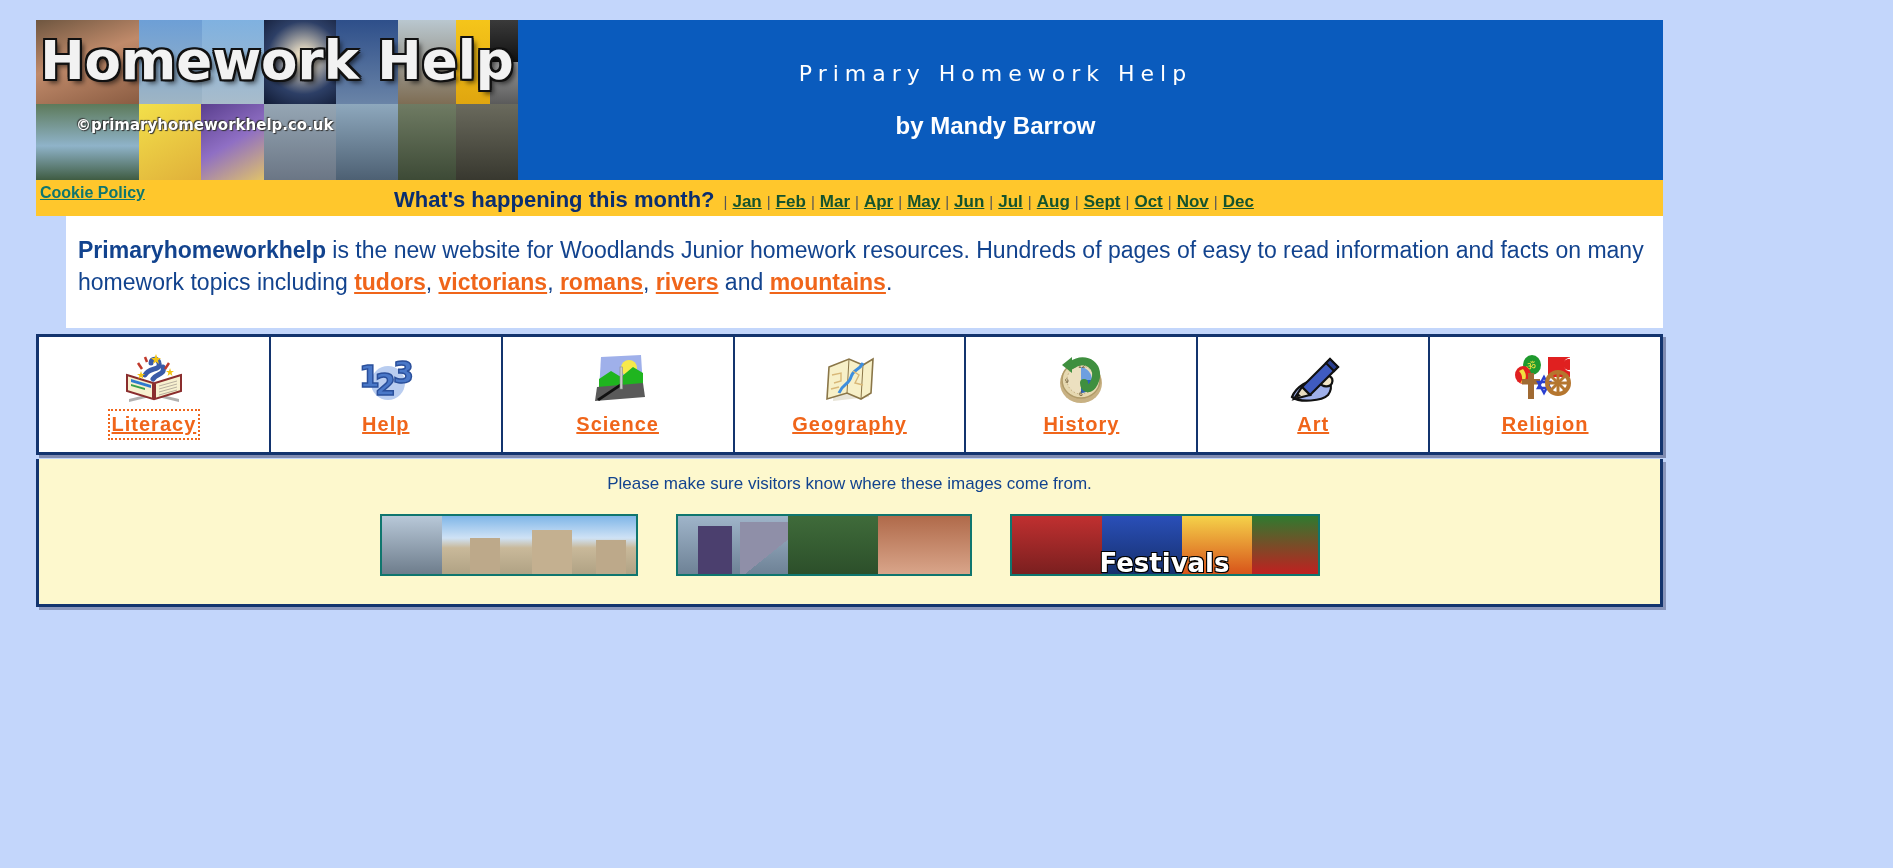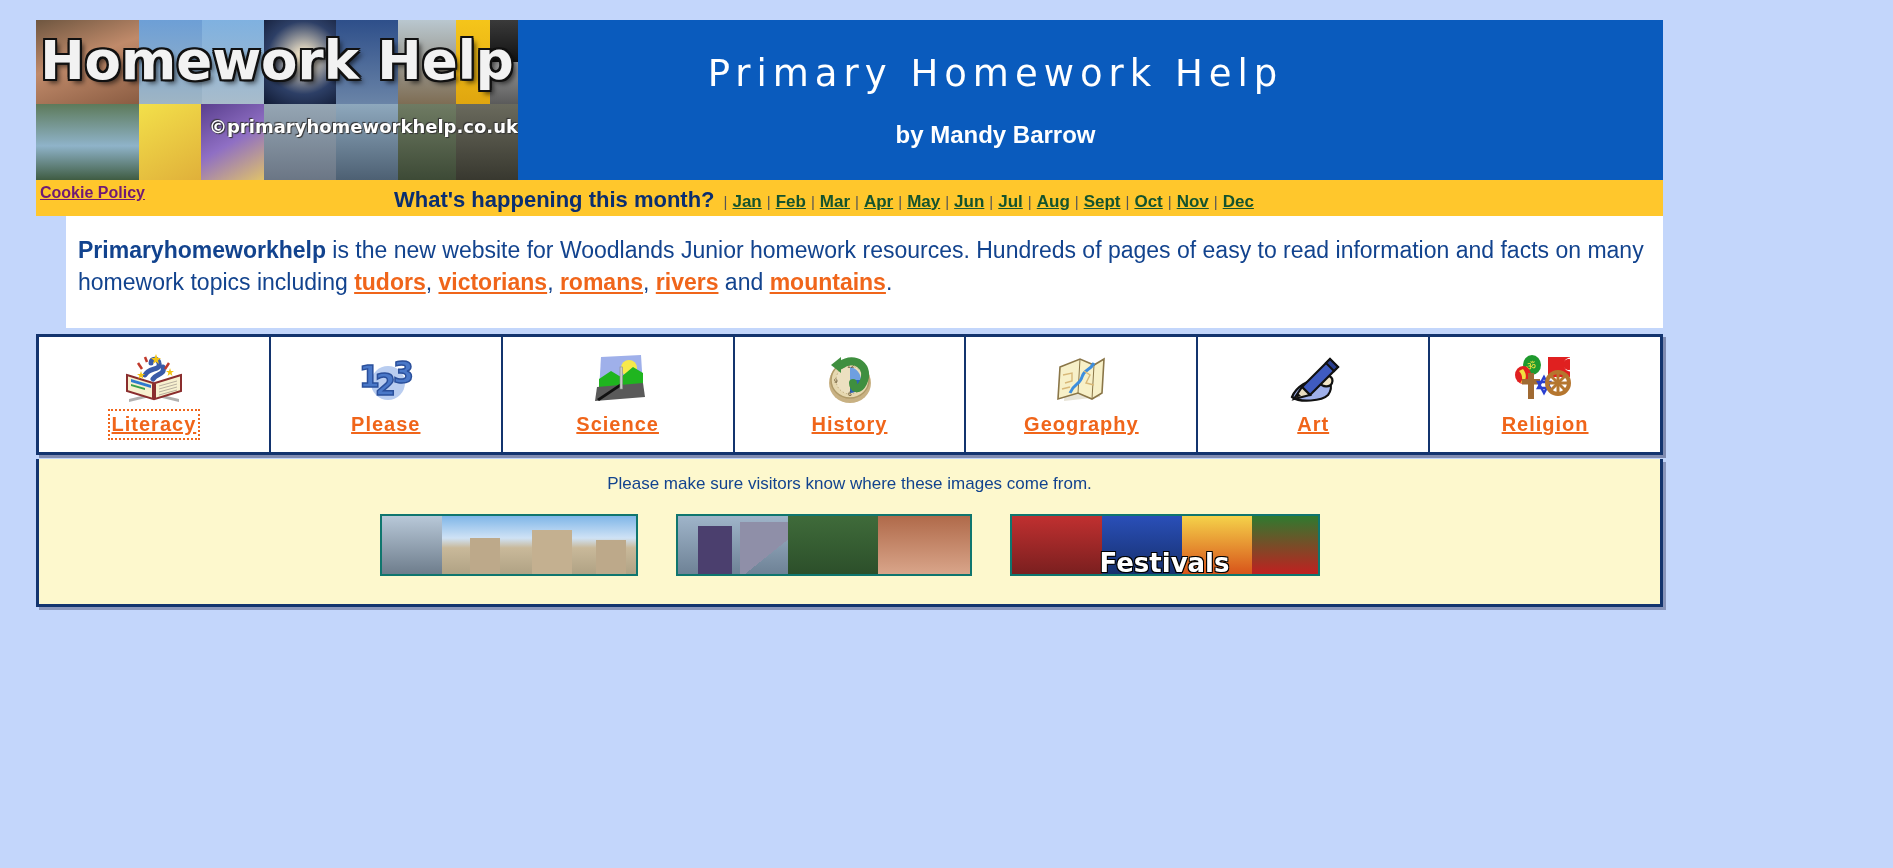--- a/index.html
+++ b/index.html
@@ -55,39 +55,40 @@
       2px 2px 0 #111, -2px -2px 0 #111, 2px -2px 0 #111, -2px 2px 0 #111,
       4px 4px 5px rgba(0,0,0,.6);
     z-index: 5;
     pointer-events: none;
   }
   .collage-credit {
     position: absolute;
     top: 96px;
     left: 0;
     width: 100%;
-    text-align: right;
+    text-align: left;
     font-family: "DejaVu Sans", sans-serif;
     font-weight: bold;
-    font-size: 18px;
+    font-size: 15px;
     color: #ffffff;
     text-shadow: 1px 1px 1px #333, -1px -1px 1px #333;
     z-index: 6;
+    padding-left: 40px;
   }
   .header-text {
     flex: 1 1 auto;
     display: flex;
     flex-direction: column;
     align-items: center;
     justify-content: center;
     padding-right: 190px;
   }
   .site-title {
     font-family: "DejaVu Sans", sans-serif;
-    font-size: 37px;
+    font-size: 22px;
     font-weight: 400;
     color: #ffffff;
     letter-spacing: 6px;
     margin-bottom: 26px;
   }
   .site-author {
     font-family: "Liberation Sans", sans-serif;
     font-size: 24px;
     font-weight: bold;
     color: #ffffff;
@@ -100,21 +101,21 @@
     display: flex;
     align-items: center;
     position: relative;
   }
   .cookie-link {
     position: absolute;
     left: 4px;
     top: 4px;
     font-size: 16px;
     font-weight: bold;
-    color: #701a75;
+    color: #0f766e;
     text-decoration: underline;
     font-family: "Liberation Sans", sans-serif;
     cursor: pointer;
   }
   .month-wrap {
     margin-left: 358px;
     display: flex;
     align-items: baseline;
     white-space: nowrap;
     padding-top: 3px;
@@ -384,73 +385,73 @@
 
     <div class="subject">
       <div class="art">
         <svg width="62" height="52" viewBox="0 0 62 52">
           <circle cx="33" cy="30" r="17" fill="#b9cdf0"></circle>
           <text x="4" y="34" font-family="DejaVu Sans, sans-serif" font-size="30" font-weight="bold" fill="#4a78c8" stroke="#2a4f9b" stroke-width="1.5">1</text>
           <text x="20" y="42" font-family="DejaVu Sans, sans-serif" font-size="30" font-weight="bold" fill="#4a78c8" stroke="#2a4f9b" stroke-width="1.5">2</text>
           <text x="38" y="30" font-family="DejaVu Sans, sans-serif" font-size="30" font-weight="bold" fill="#4a78c8" stroke="#2a4f9b" stroke-width="1.5">3</text>
         </svg>
       </div>
-      <div class="lbl">Please</div>
+      <div class="lbl">Help</div>
     </div>
 
     <div class="subject">
       <div class="art">
         <svg width="62" height="52" viewBox="0 0 62 52">
           <polygon points="14,4 54,2 56,34 12,38" fill="#9fb0ea"></polygon>
           <circle cx="42" cy="15" r="8" fill="#f7e94a"></circle>
           <polygon points="12,26 24,18 34,24 46,14 56,20 56,34 12,38" fill="#1fb51f"></polygon>
           <polygon points="10,34 56,30 58,44 8,48" fill="#5a5a5a"></polygon>
           <polygon points="10,46 34,30 36,32 12,48" fill="#111"></polygon>
           <rect x="33" y="14" width="2.6" height="22" fill="#c9c9c9" stroke="#888" stroke-width="0.6"></rect>
         </svg>
       </div>
       <div class="lbl">Science</div>
+    </div>
+
+    <div class="subject">
+      <div class="art">
+        <svg width="62" height="52" viewBox="0 0 62 52">
+          <polygon points="16,16 52,10 50,44 14,48" fill="#cfc9b0" opacity="0.5"></polygon>
+          <polygon points="10,14 30,6 44,12 54,6 52,40 42,46 28,40 8,46" fill="#f7f0c8" stroke="#8a7648" stroke-width="1.6"></polygon>
+          <path d="M30 6 L28 40" fill="none" stroke="#8a7648" stroke-width="1"></path>
+          <path d="M44 12 L42 46" fill="none" stroke="#8a7648" stroke-width="1"></path>
+          <path d="M44 10 C40 18, 34 16, 32 24 C30 32, 24 30, 20 40" fill="none" stroke="#3d8ede" stroke-width="3"></path>
+          <g stroke="#d8b878" stroke-width="1.4" fill="none">
+            <path d="M13 22 L22 20 L22 28 L15 30"></path>
+            <path d="M34 18 L40 22 L36 30 L44 32"></path>
+            <path d="M12 36 L20 34"></path>
+          </g>
+        </svg>
+      </div>
+      <div class="lbl">Geography</div>
     </div>
 
     <div class="subject">
       <div class="art">
         <svg width="62" height="52" viewBox="0 0 62 52">
           <ellipse cx="31" cy="30" rx="21" ry="20" fill="#c8b183"></ellipse>
           <ellipse cx="31" cy="27" rx="19" ry="18" fill="#e6d8b0" stroke="#b09a68" stroke-width="1.5"></ellipse>
           <circle cx="31" cy="27" r="14" fill="#ece0c0" stroke="#c0aa7c" stroke-width="1" stroke-dasharray="1.5 2"></circle>
           <path d="M31 27 L31 14 A13 13 0 0 1 42 27 Z" fill="#6e9fe0"></path>
           <path d="M31 27 L44 27 A13 13 0 0 1 31 40 Z" fill="#2c63b8"></path>
           <path d="M18 27 A13 13 0 0 1 31 14 L31 27 Z" fill="#ece0c0"></path>
           <text x="28" y="15" font-size="6" fill="#5a4a28" font-family="DejaVu Sans, sans-serif">12</text>
           <text x="44" y="30" font-size="6" fill="#5a4a28" font-family="DejaVu Sans, sans-serif">3</text>
           <text x="29" y="43" font-size="6" fill="#5a4a28" font-family="DejaVu Sans, sans-serif">6</text>
           <text x="15" y="30" font-size="6" fill="#5a4a28" font-family="DejaVu Sans, sans-serif">9</text>
           <path d="M22 12 C36 2, 52 14, 44 30 C40 38, 34 36, 34 30" fill="none" stroke="#3f8f3f" stroke-width="8" stroke-linecap="round"></path>
           <polygon points="22,4 22,20 12,12" fill="#3f8f3f"></polygon>
         </svg>
       </div>
       <div class="lbl">History</div>
-    </div>
-
-    <div class="subject">
-      <div class="art">
-        <svg width="62" height="52" viewBox="0 0 62 52">
-          <polygon points="16,16 52,10 50,44 14,48" fill="#cfc9b0" opacity="0.5"></polygon>
-          <polygon points="10,14 30,6 44,12 54,6 52,40 42,46 28,40 8,46" fill="#f7f0c8" stroke="#8a7648" stroke-width="1.6"></polygon>
-          <path d="M30 6 L28 40" fill="none" stroke="#8a7648" stroke-width="1"></path>
-          <path d="M44 12 L42 46" fill="none" stroke="#8a7648" stroke-width="1"></path>
-          <path d="M44 10 C40 18, 34 16, 32 24 C30 32, 24 30, 20 40" fill="none" stroke="#3d8ede" stroke-width="3"></path>
-          <g stroke="#d8b878" stroke-width="1.4" fill="none">
-            <path d="M13 22 L22 20 L22 28 L15 30"></path>
-            <path d="M34 18 L40 22 L36 30 L44 32"></path>
-            <path d="M12 36 L20 34"></path>
-          </g>
-        </svg>
-      </div>
-      <div class="lbl">Geography</div>
     </div>
 
     <div class="subject">
       <div class="art">
         <svg width="62" height="52" viewBox="0 0 62 52">
           <path d="M10 44 C14 34, 26 26, 40 26 C48 26, 52 34, 46 42 C40 48, 18 50, 10 44 Z" fill="#9fb0ea" stroke="#111" stroke-width="2.2"></path>
           <path d="M38 24 C46 20, 52 24, 50 30 C48 35, 40 34, 38 30 Z" fill="#f2e6c8" stroke="#111" stroke-width="2.2"></path>
           <path d="M20 34 L48 6 L56 14 L28 42 Z" fill="#3f5bc0" stroke="#111" stroke-width="2.2"></path>
           <path d="M20 34 L28 42 L12 46 Z" fill="#e8dcc0" stroke="#111" stroke-width="2.2"></path>
           <path d="M14 44.5 L19 43 L16 40 Z" fill="#111"></path>

